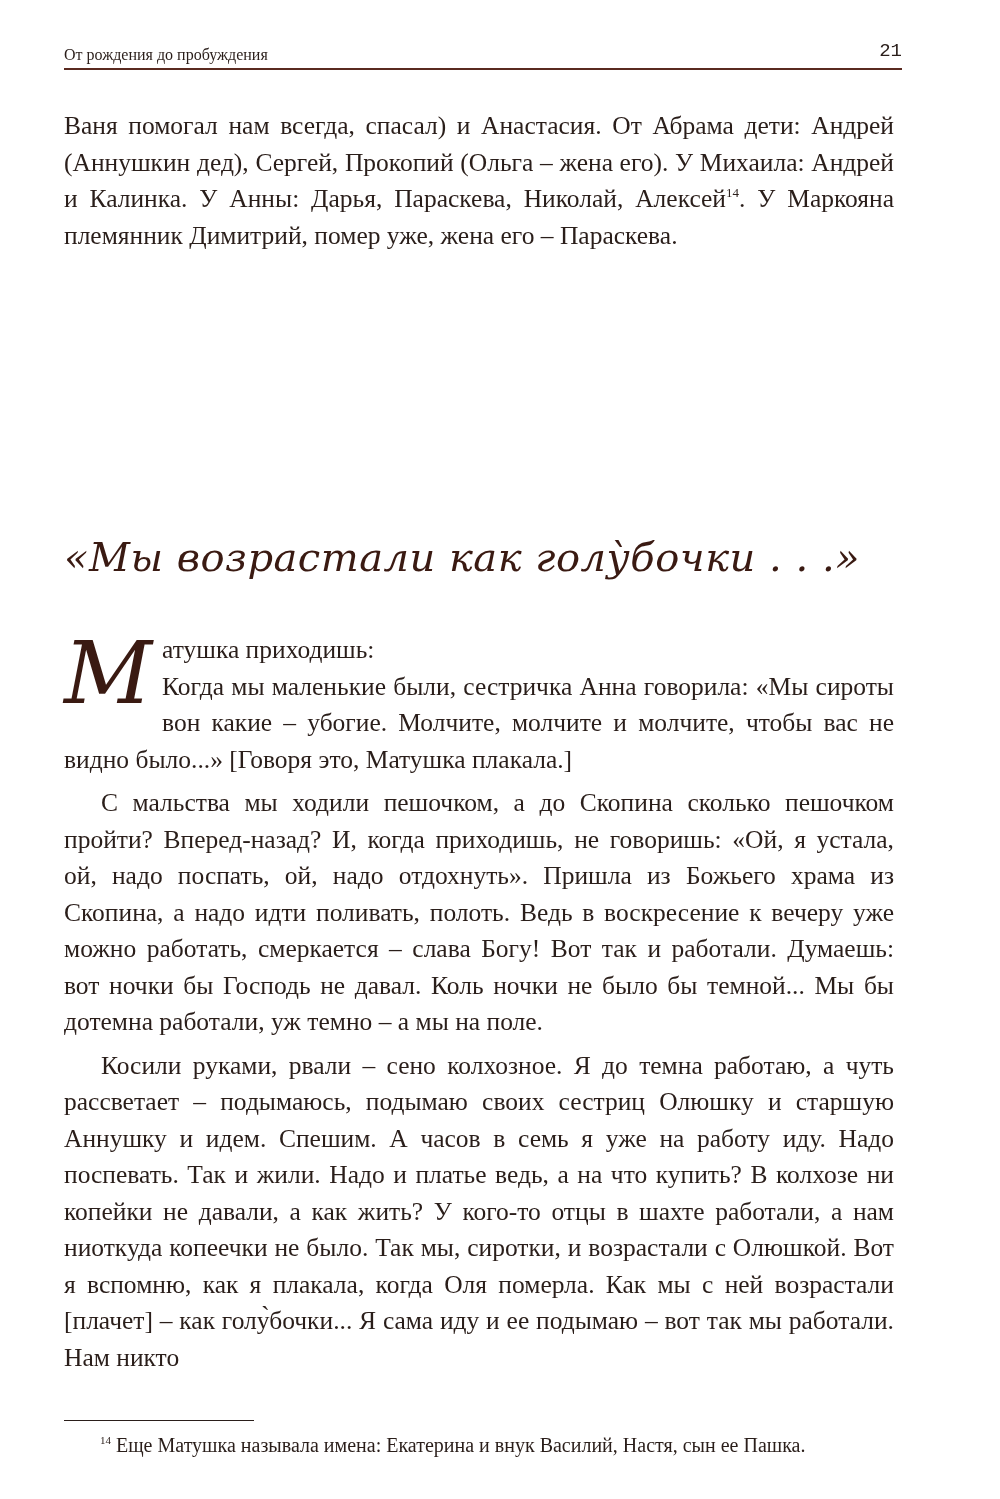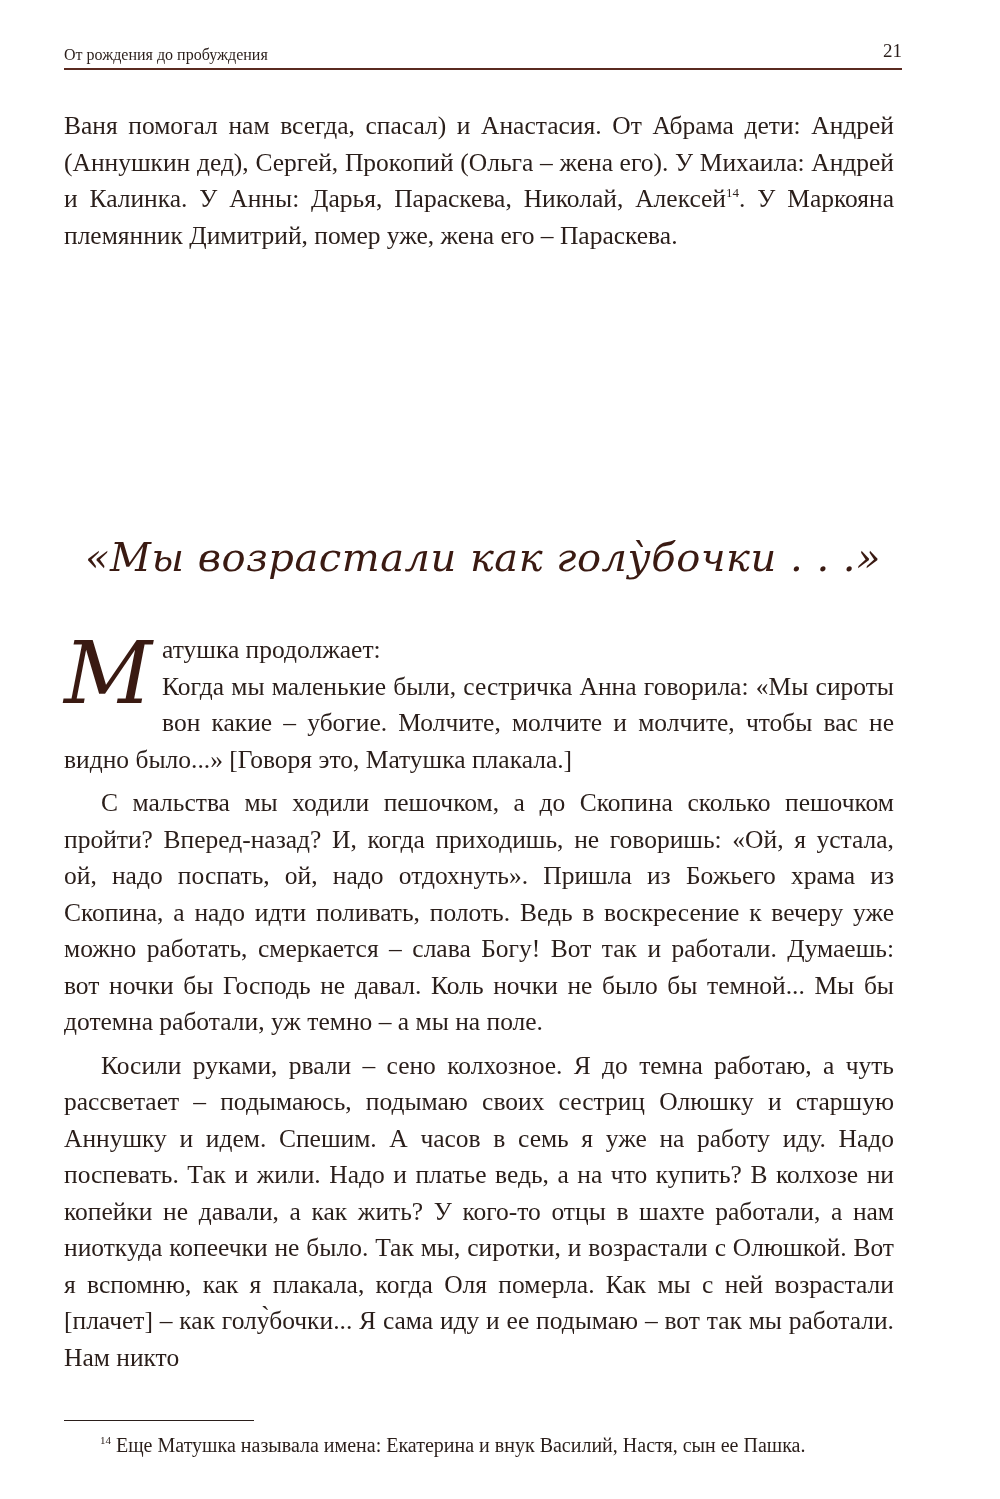--- a/index.html
+++ b/index.html
@@ -11,32 +11,32 @@
   .running-head {
     position: absolute; left: 64px; top: 28px; width: 838px; height: 40px;
     border-bottom: 2px solid #5a2a20;
   }
   .running-title {
     position: absolute; left: 0; bottom: 4px;
     font-family: "Liberation Serif", serif; font-size: 16px; color: #2a1e1a;
   }
   .page-num {
     position: absolute; right: 0; bottom: 6px;
-    font-family: Liberation Serif, serif; font-size: 19px; color: #2a1e1a;
+    font-family: Liberation Mono, monospace; font-size: 19px; color: #2a1e1a;
   }
   .text {
     position: absolute; left: 64px; width: 838px;
     font-family: "Liberation Serif", serif; font-size: 25.5px; line-height: 36.5px;
     text-align: justify; color: #2a1e1a;
   }
   .p { margin: 0 8px 7px 0; text-indent: 0; }
   .p.indent { text-indent: 37px; }
   .sup { font-size: 13px; vertical-align: 10px; line-height: 0; }
   .section-title {
-    position: absolute; left: 64px; width: 838px; top: 534px; text-align: center;
+    position: absolute; left: 64px; width: 838px; top: 534px; text-align: left;
     font-family: "DejaVu Serif", serif; font-style: italic; font-size: 40px;
     color: #3a1a12; letter-spacing: 0.5px;
   }
   .dropcap {
     float: left; font-family: "DejaVu Serif", serif; font-style: italic;
     font-size: 86px; line-height: 70px; color: #3a1a12; margin: 6px 10px 0 0;
   }
   .footnote-rule {
     position: absolute; left: 64px; top: 1420px; width: 190px; height: 0;
     border-top: 1.5px solid #2a1e1a;
@@ -56,21 +56,21 @@
 </div>
 
 <div class="text" style="top:108px;">
   <p class="p"><span>Ваня помогал нам всегда, спасал) и Анастасия. От Абрама дети: Андрей (Аннушкин дед), Сергей, Прокопий (Ольга – жена его). У Михаила: Андрей и Калинка. У Анны: Дарья, Параскева, Николай, Алексей</span><span class="sup">14</span><span>. У Маркояна племянник Димитрий, помер уже, жена его – Параскева.</span></p>
 </div>
 
 <div class="section-title">«Мы возрастали как голу̀бочки . . .»</div>
 
 <div class="text" style="top:632px;">
   <p class="p">
-    <span class="dropcap">М</span><span>атушка продолжает:</span><br>
+    <span class="dropcap">М</span><span>атушка приходишь:</span><br>
     <span>Когда мы маленькие были, сестричка Анна говорила: «Мы сироты вон какие – убогие. Молчите, молчите и молчите, чтобы вас не видно было...» [Говоря это, Матушка плакала.]</span>
   </p>
   <p class="p indent">С мальства мы ходили пешочком, а до Скопина сколько пешочком пройти? Вперед-назад? И, когда приходишь, не говоришь: «Ой, я устала, ой, надо поспать, ой, надо отдохнуть». Пришла из Божьего храма из Скопина, а надо идти поливать, полоть. Ведь в воскресение к вечеру уже можно работать, смеркается – слава Богу! Вот так и работали. Думаешь: вот ночки бы Господь не давал. Коль ночки не было бы темной... Мы бы дотемна работали, уж темно – а мы на поле.</p>
   <p class="p indent">Косили руками, рвали – сено колхозное. Я до темна работаю, а чуть рассветает – подымаюсь, подымаю своих сестриц Олюшку и старшую Аннушку и идем. Спешим. А часов в семь я уже на работу иду. Надо поспевать. Так и жили. Надо и платье ведь, а на что купить? В колхозе ни копейки не давали, а как жить? У кого-то отцы в шахте работали, а нам ниоткуда копеечки не было. Так мы, сиротки, и возрастали с Олюшкой. Вот я вспомню, как я плакала, когда Оля померла. Как мы с ней возрастали [плачет] – как голу̀бочки... Я сама иду и ее подымаю – вот так мы работали. Нам никто</p>
 </div>
 
 <div class="footnote-rule"></div>
 <div class="footnote">
   <span class="fn-sup">14</span>
   <span>Еще Матушка называла имена: Екатерина и внук Василий, Настя, сын ее Пашка.</span>

